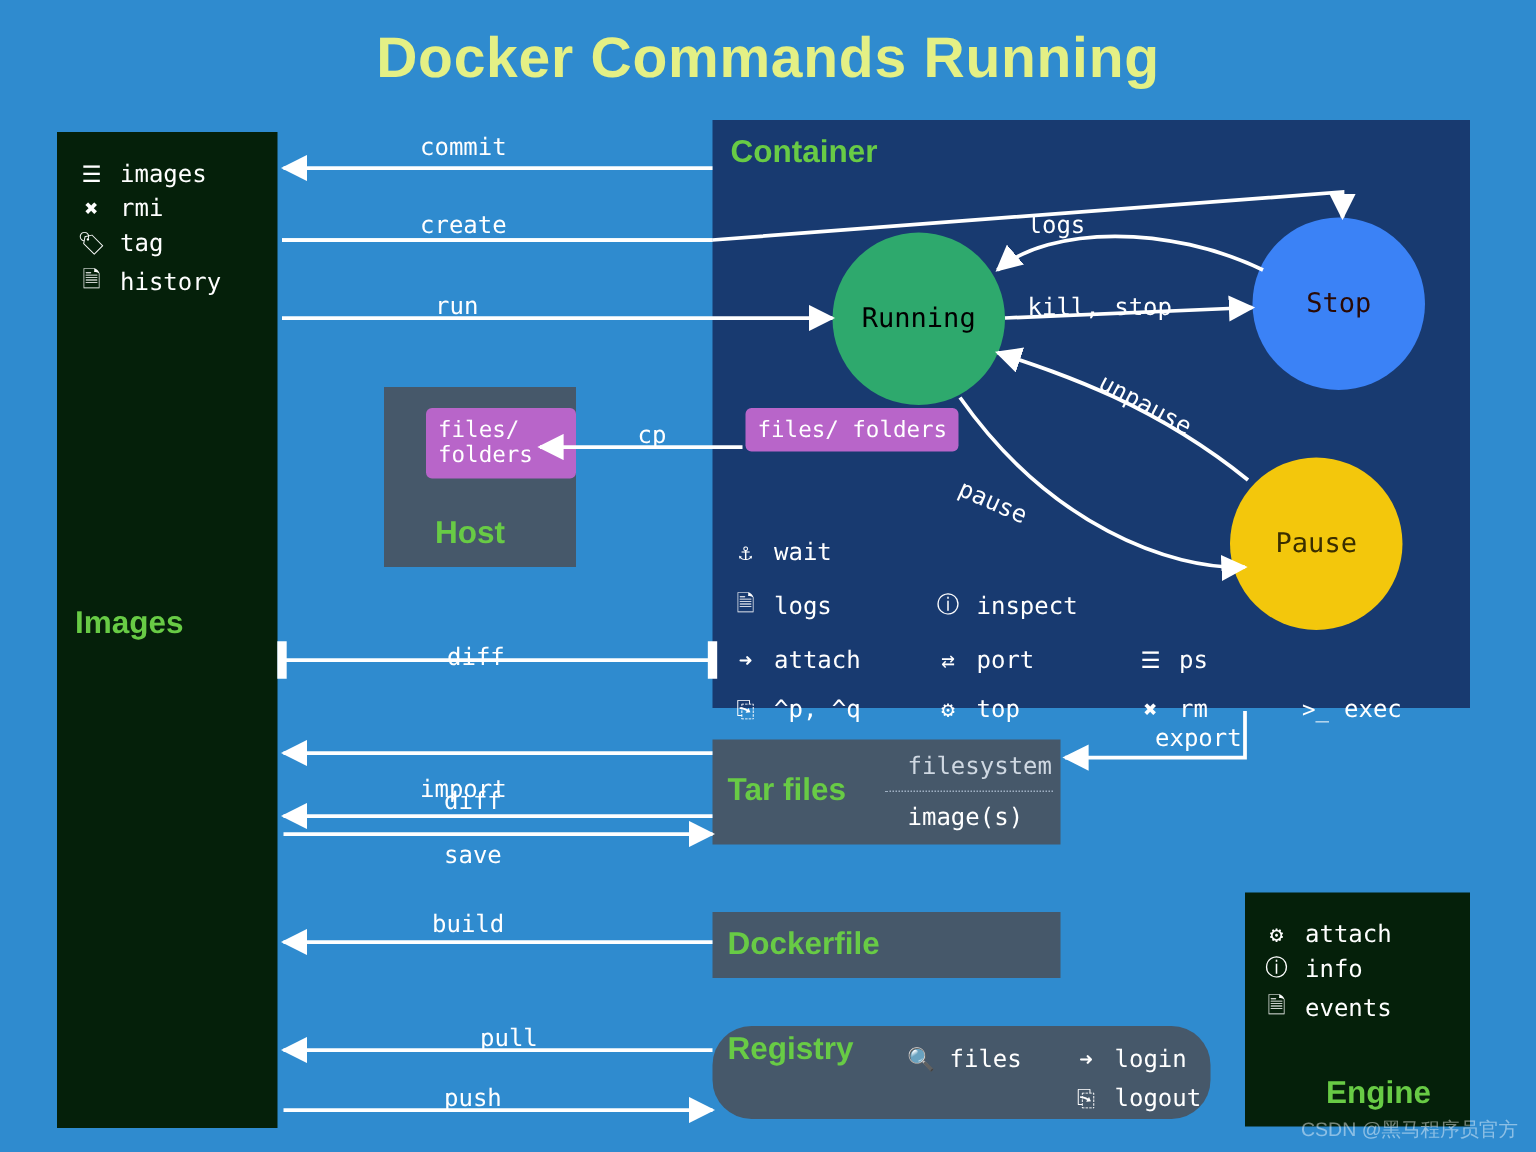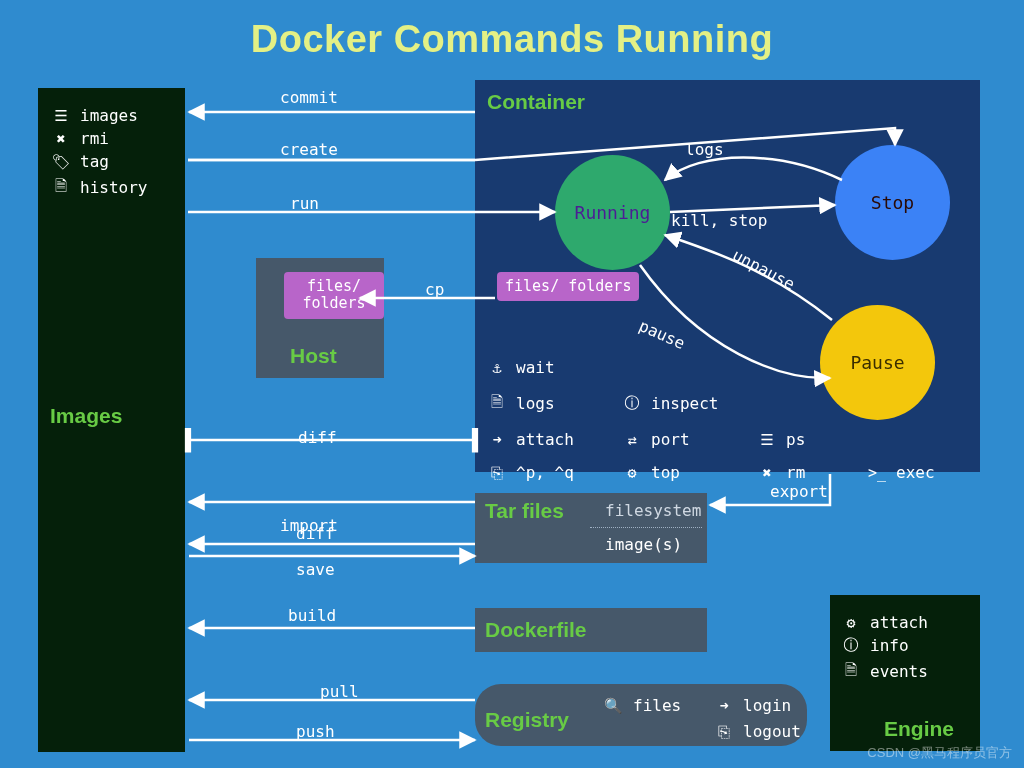--- a/index.html
+++ b/index.html
@@ -33,37 +33,37 @@
     left: 475px; top: 80px; width: 505px; height: 392px;
     background: #183a70;
   }
   .container-caption { position: absolute; left: 12px; top: 10px; text-align: right; }
   .circle {
     position: absolute; width: 115px; height: 115px; border-radius: 50%;
     display: flex; align-items: center; justify-content: center;
     color: #000; font-size: 18px;
     font-family: "Menlo","Consolas",monospace;
   }
-  .c-running { left: 555px; top: 155px; background: #2ea96d; color:#4c1d95;}
+  .c-running { left: 555px; top: 155px; background: #2ea96d; color:#000000;}
   .c-stop    { left: 835px; top: 145px; background: #3b82f6; color:#2a0a05;}
   .c-pause   { left: 820px; top: 305px; background: #f3c70c; color:#3a2e00;}
   .host-box {
     left: 256px; top: 258px; width: 128px; height: 120px;
     background: #46586a; text-align: center;
   }
   .host-caption { position: absolute; left: 34px; bottom: 10px; }
   .filesfolders {
-    background: #b865c9; color: #fff; text-align: center;
+    background: #b865c9; color: #fff; text-align: left;
     padding: 6px 8px; border-radius: 4px; font-size: 15px; line-height: 1.15;
     position: absolute;
   }
   .tar-box { left: 475px; top: 493px; width: 232px; height: 70px; background: #46586a; }
-  .tar-caption { position: absolute; left: 10px; top: 6px; }
+  .tar-caption { position: absolute; left: 10px; top: 22px; }
   .dockerfile-box { left: 475px; top: 608px; width: 232px; height: 44px; background:#46586a; display:flex;align-items:center;padding-left:10px;}
-  .registry-box   { left: 475px; top: 684px; width: 332px; height: 62px; background:#46586a; padding:24px 10px;border-radius:26px;}
+  .registry-box   { left: 475px; top: 684px; width: 332px; height: 62px; background:#46586a; padding:4px 10px;border-radius:26px;}
   .engine-box {
     left: 830px; top: 595px; width: 150px; height: 156px;
     background: #05200a; padding: 14px 12px;
   }
   .engine-caption { position:absolute; left: 26px; bottom: 10px; margin-left: 28px; }
   .cmd-grid {
     position: absolute; left: 488px; top: 354px;
     display: grid;
     grid-template-columns: 135px 135px 110px 95px;
     row-gap: 6px;
@@ -216,21 +216,21 @@
 <div class="cmd-lbl" style="left:425px; top:280px;">cp</div>
 <div class="cmd-lbl" style="left:298px; top:428px;">diff</div>
 <div class="cmd-lbl" style="left:280px; top:480px;margin-top:36px;">import</div>
 <div class="cmd-lbl" style="left:770px; top:482px;">export</div>
 <div class="cmd-lbl" style="left:296px; top:524px;">diff</div>
 <div class="cmd-lbl" style="left:296px; top:560px;">save</div>
 <div class="cmd-lbl" style="left:288px; top:606px;">build</div>
 <div class="cmd-lbl" style="left:296px; top:682px;margin-left:24px;">pull</div>
 <div class="cmd-lbl" style="left:296px; top:722px;">push</div>
 <div class="cmd-lbl" style="left:685px; top:140px;">logs</div>
-<div class="cmd-lbl" style="left:671px; top:195px;margin-top:16px;">kill, stop</div>
+<div class="cmd-lbl" style="left:685px; top:195px;">kill, stop</div>
 <div class="cmd-lbl" style="left:638px; top:325px; transform:rotate(24deg);">pause</div>
 <div class="cmd-lbl" style="left:730px; top:260px; transform:rotate(28deg);">unpause</div>
 
 <svg class="canvas">
   <defs>
     <marker id="ah" viewBox="0 0 10 10" refX="9" refY="5" markerWidth="7" markerHeight="7" orient="auto-start-reverse">
       <path d="M0 0 L10 5 L0 10 z" fill="#fff"></path>
     </marker>
     <marker id="bar" viewBox="0 0 4 12" refX="2" refY="6" markerWidth="4" markerHeight="10" orient="auto">
       <path d="M2 0 L2 12" stroke="#fff" stroke-width="3"></path>

